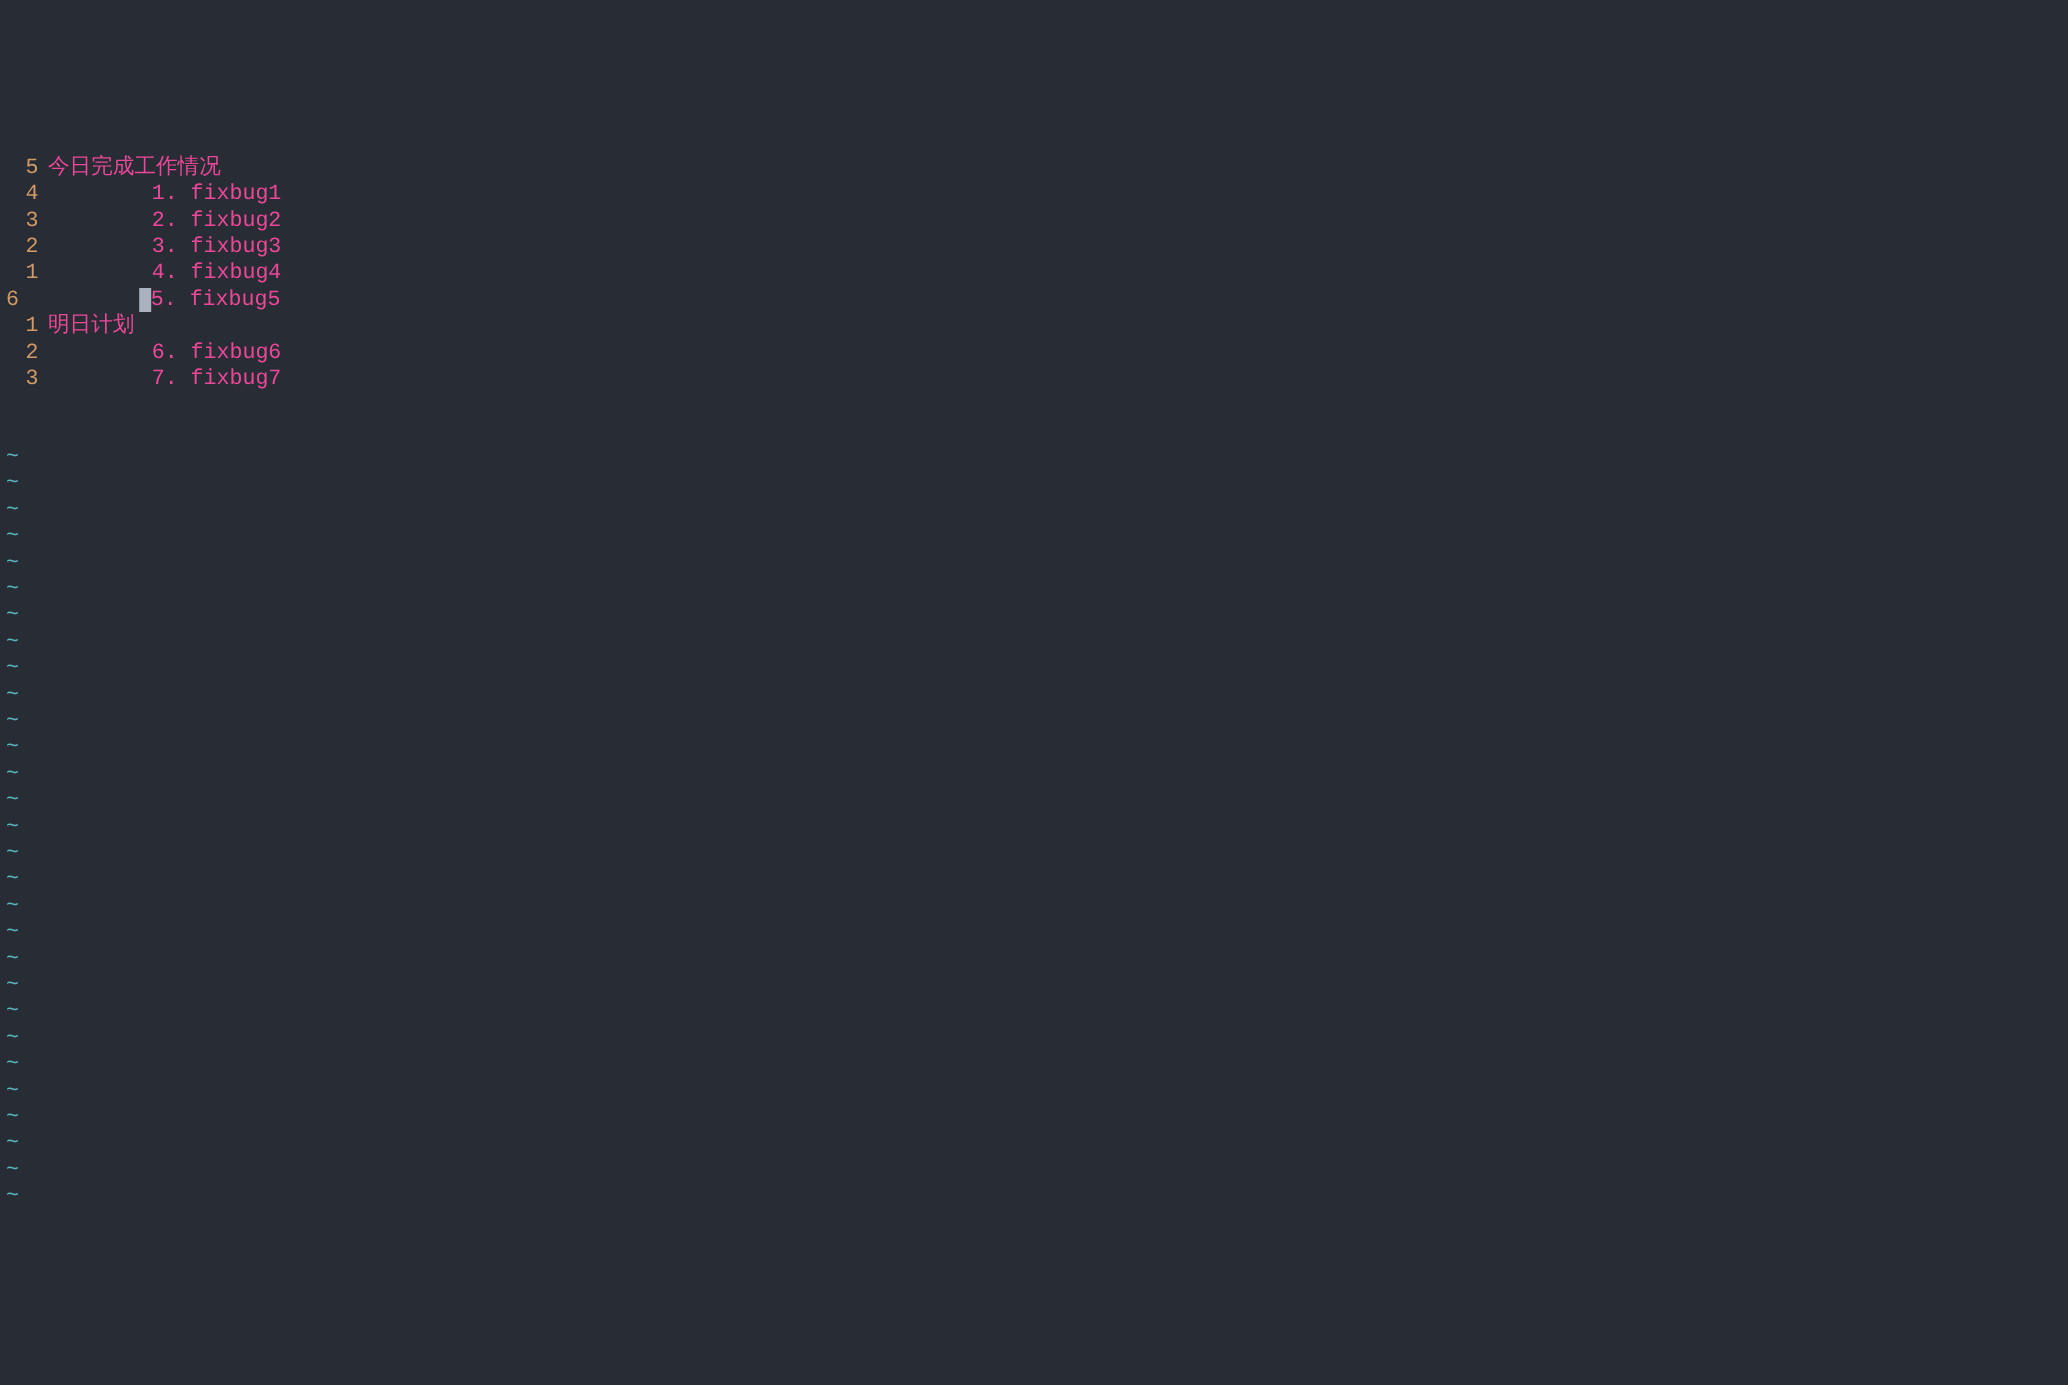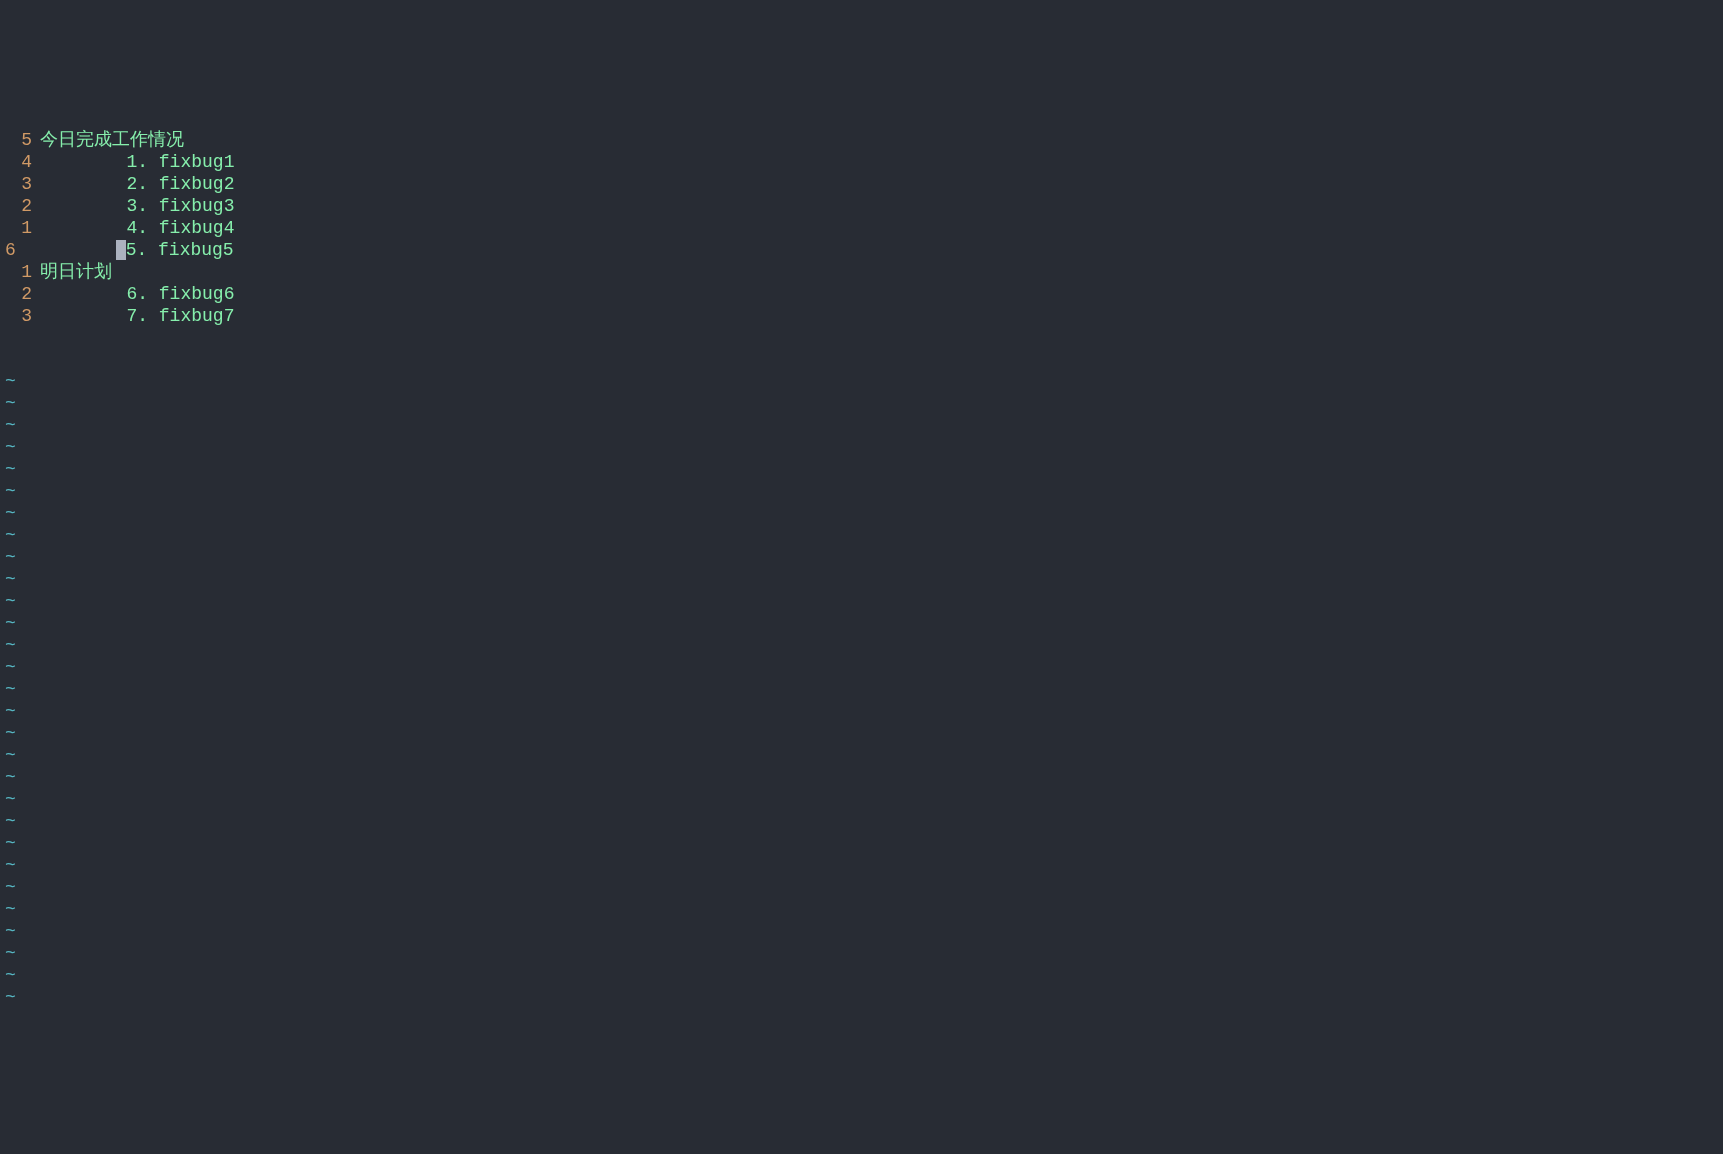--- a/index.html
+++ b/index.html
@@ -35,21 +35,21 @@
       flex-shrink: 0;
     }
     .line-number.current-abs {
       width: 20px;
       text-align: left;
       padding-left: 5px;
       padding-right: 0;
       color: #d19a66;
     }
     .line-content {
-      color: #86efac;
+      color: #ec4899;
     }
     .cursor {
       background: #abb2bf;
       color: #282c34;
       display: inline-block;
       width: 10px;
       height: 20px;
     }
     .tilde-line {
       height: 22px;

